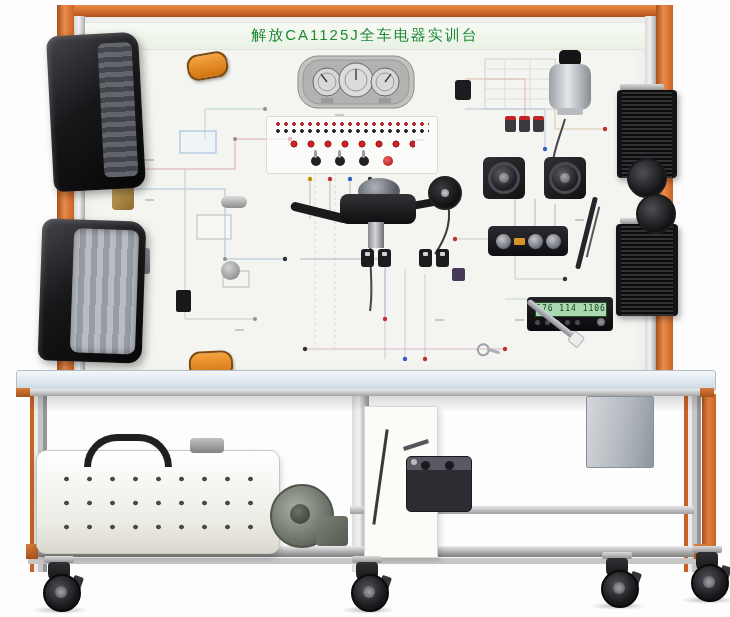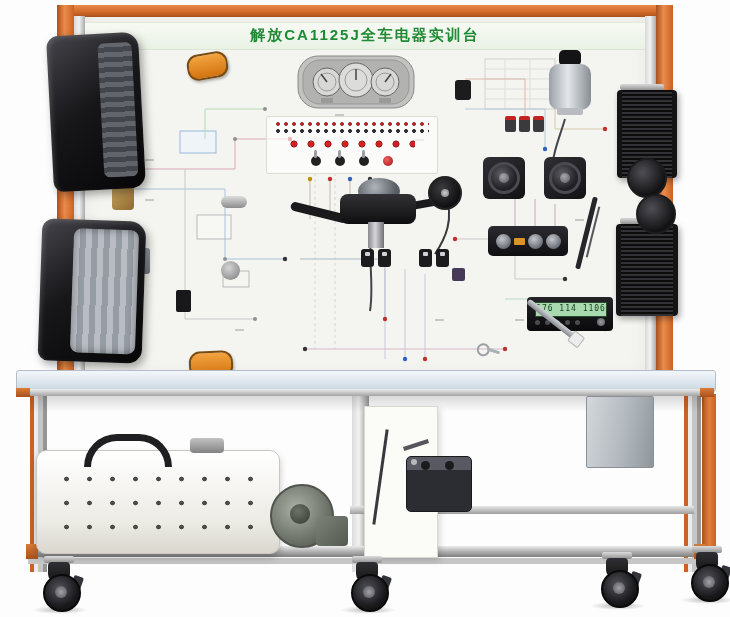--- a/index.html
+++ b/index.html
@@ -16,21 +16,21 @@
   .alum-strip{top:16px;width:11px;height:356px;z-index:2;
     background:linear-gradient(90deg,#d8d8d8,#f2f2f2 45%,#aaaaaa);}
   .alum-left{left:74px;} .alum-right{left:645px;}
 
   
   .panel-board{left:85px;top:16px;width:560px;height:356px;background:#f4f4f0;z-index:1;
     border-top:1px solid #e2e2da;box-shadow:inset 0 0 18px rgba(0,0,0,.05);}
   .title-band{left:0;top:5px;width:560px;height:26px;
     background:linear-gradient(#f7faf4,#e9f1e4);border-top:1px solid #e0e8da;border-bottom:1px solid #dde6d6;}
   .panel-title{left:0;top:5px;width:560px;height:26px;line-height:26px;text-align:center;
-    color:#1e8a34;font-size:15px;font-weight:bold;letter-spacing:2px;}
+    color:#1e8a34;font-size:15px;font-weight:normal;letter-spacing:2px;}
   .circuit{left:0;top:0;width:560px;height:356px;}
 
   
   .hl-upper{left:50px;top:34px;width:92px;height:156px;transform:rotate(-3deg);z-index:5;}
   .hl-lower{left:40px;top:220px;width:104px;height:142px;transform:rotate(2deg);z-index:5;}
   .hl-body{left:0;top:0;right:0;bottom:0;border-radius:12px 16px 14px 10px;
     background:linear-gradient(145deg,#44444a 0%,#17171a 45%,#060607 100%);
     box-shadow:inset 2px 2px 5px rgba(255,255,255,.16),3px 4px 8px rgba(0,0,0,.35);}
   .hl-lens-u{right:7px;top:10px;width:34px;height:134px;border-radius:6px;opacity:.9;
     background:repeating-linear-gradient(0deg,#6a6e74 0 5px,#474b51 5px 10px);}

